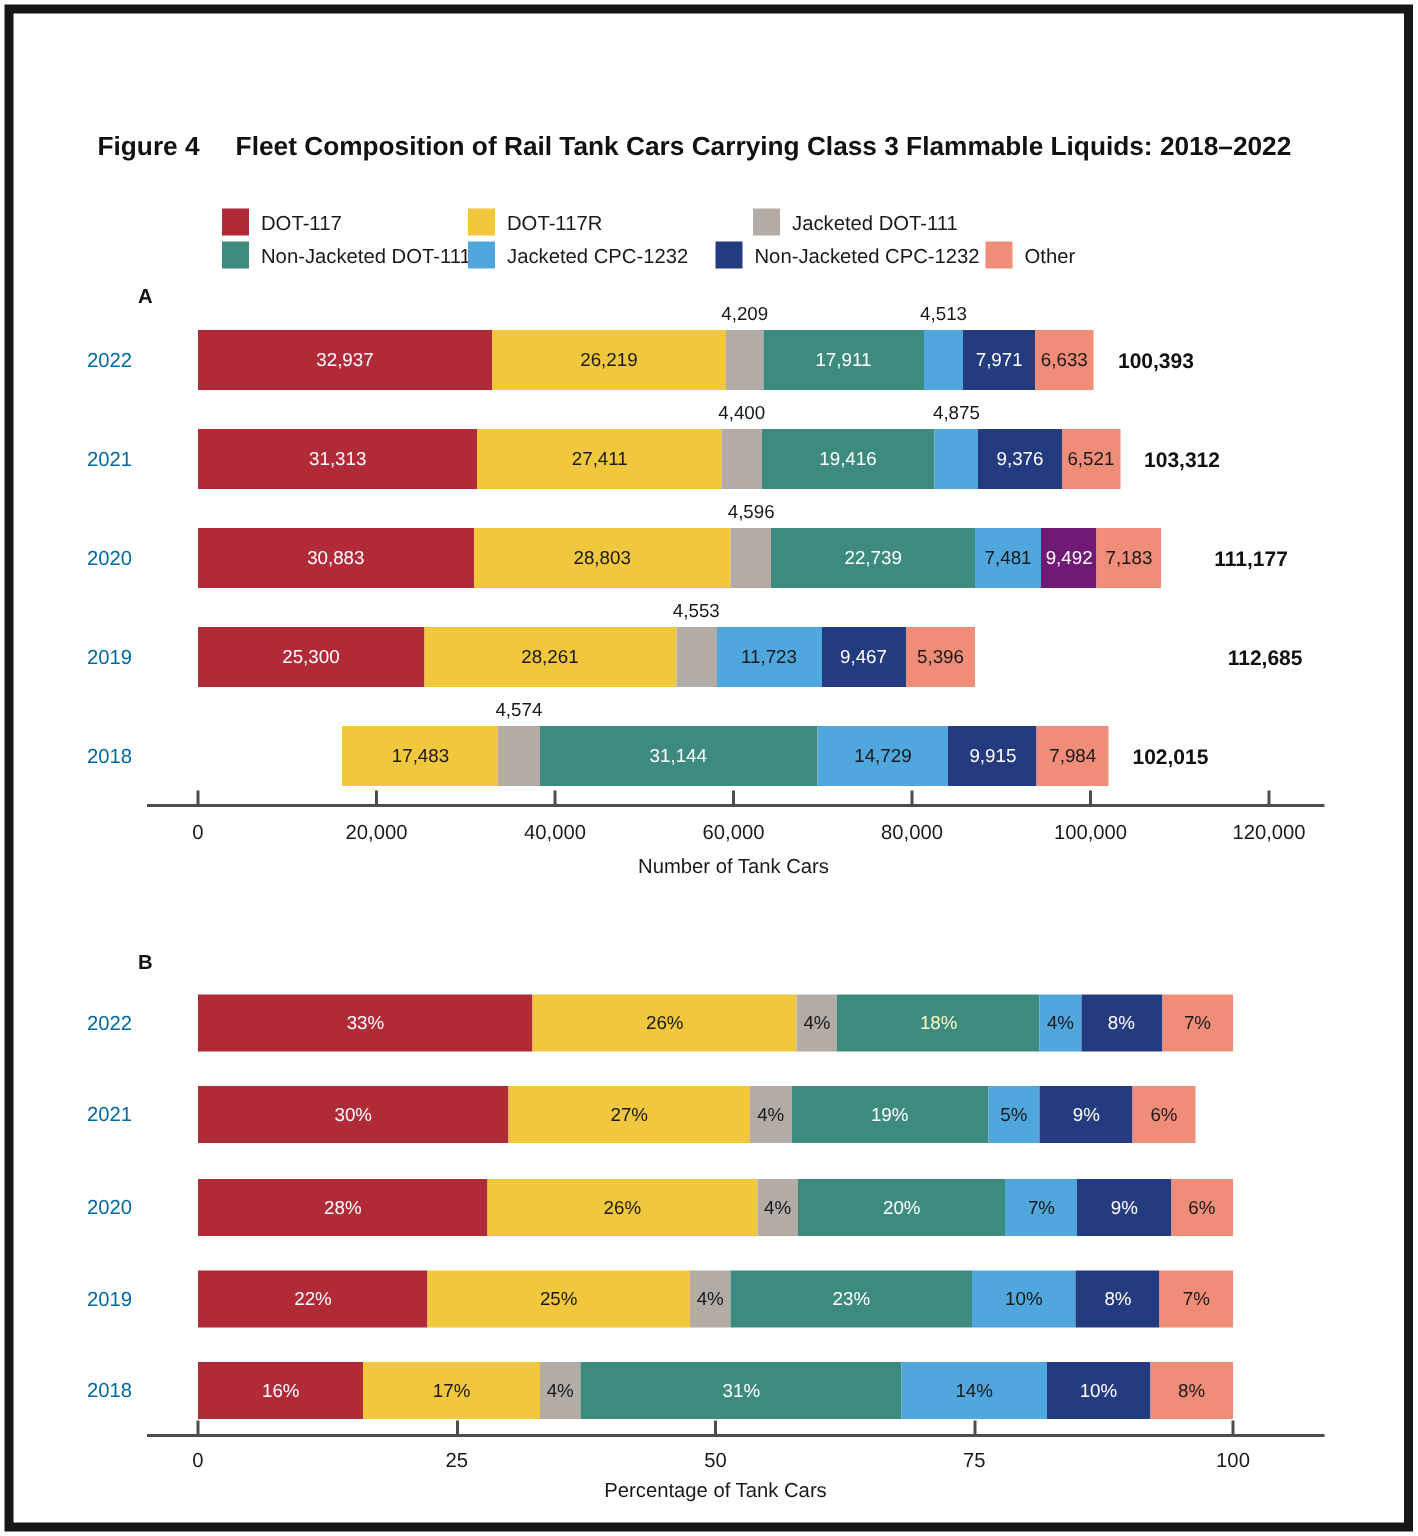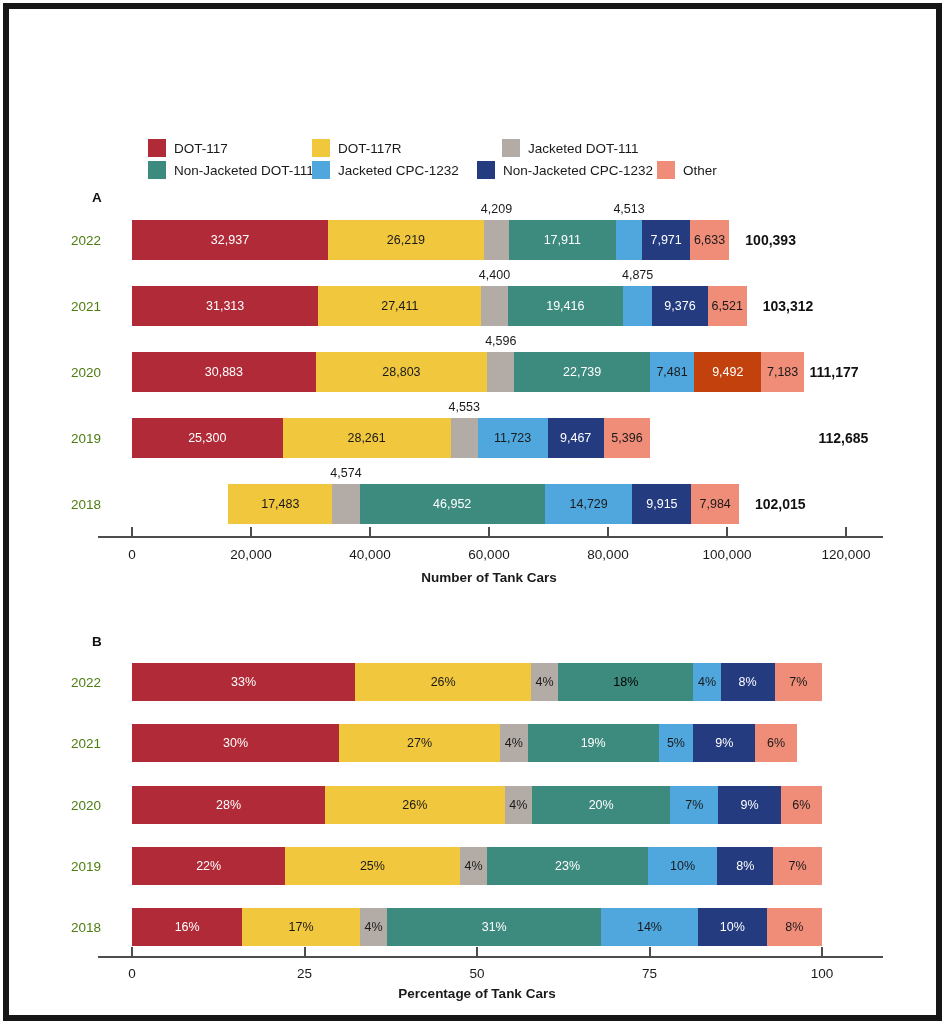--- a/index.html
+++ b/index.html
@@ -4,36 +4,39 @@
 <style>
   html,body{margin:0;padding:0;background:#ffffff;}
   body{font-family:"Liberation Sans",sans-serif;}
   .figure{position:relative;width:945px;height:1024px;background:#fff;overflow:hidden;}
   .frame{position:absolute;inset:3px;border:6px solid #161616;}
   .title{position:absolute;left:65px;top:87px;font-size:17.5px;font-weight:bold;color:#111;white-space:nowrap;}
   .title .fig-label{margin-right:24px;}
   .legend-item{position:absolute;display:flex;align-items:center;gap:8px;font-size:13.5px;color:#1a1a1a;white-space:nowrap;}
   .swatch{width:18px;height:18px;flex:0 0 18px;}
   .panel-label{position:absolute;font-size:13.5px;font-weight:bold;color:#111;}
-  .row-year{position:absolute;width:56px;text-align:center;font-size:13.5px;color:#4d7c0f;transform:translateY(-50%);}
+  .row-year{position:absolute;width:56px;text-align:left;font-size:13.5px;color:#0369a1;transform:translateY(-50%);}
   .track{position:absolute;display:flex;align-items:stretch;}
   .seg{display:flex;align-items:center;justify-content:center;font-size:12.5px;white-space:nowrap;overflow:visible;}
   .above-label{position:absolute;transform:translateX(-50%);font-size:12.5px;color:#1a1a1a;white-space:nowrap;}
   .row-total{position:absolute;transform:translateY(-50%);font-size:14px;font-weight:bold;color:#111;white-space:nowrap;}
   .axis-line{position:absolute;height:2px;}
   .axis-tick{position:absolute;width:2px;height:9px;}
   .axis-tick-label{position:absolute;transform:translateX(-50%);font-size:13.5px;color:#1a1a1a;white-space:nowrap;}
-  .axis-title{position:absolute;transform:translateX(-50%);font-size:13.5px;font-weight:700;color:#1a1a1a;white-space:nowrap;}
+  .axis-title{position:absolute;transform:translateX(-50%);font-size:13.5px;font-weight:400;color:#1a1a1a;white-space:nowrap;}
 </style>
 </head>
 <body>
 
 <div class="figure">
   <div class="frame"></div>
 
+  <div class="title">
+    <span class="fig-label">Figure 4</span><span>Fleet Composition of Rail Tank Cars Carrying Class 3 Flammable Liquids: 2018–2022</span>
+  </div>
 
   <div id="legend">
       <div class="legend-item" style="left: 148px; top: 139px;">
         <span class="swatch" style="background: rgb(177, 42, 56);"></span>
         <span>DOT-117</span>
       </div>
       <div class="legend-item" style="left: 312px; top: 139px;">
         <span class="swatch" style="background: rgb(241, 199, 62);"></span>
         <span>DOT-117R</span>
       </div>
@@ -89,42 +92,42 @@
       </div>
       <div class="row-total" style="left: 762.706px; top: 306px;">103,312</div>
       <div class="row-year" style="left: 58px; top: 372px;">2020</div>
       <div class="above-label" style="left: 500.805px; top: 334px;">4,596</div>
       <div class="track" style="left: 132px; top: 352px; width: 714px; height: 40px;">
         <div class="seg" style="width: 183.754px; background: rgb(177, 42, 56); color: rgb(255, 255, 255);">30,883</div>
         <div class="seg" style="width: 171.378px; background: rgb(241, 199, 62); color: rgb(26, 26, 26);">28,803</div>
         <div class="seg" style="width: 27.3462px; background: rgb(179, 172, 166); color: rgb(26, 26, 26);"></div>
         <div class="seg" style="width: 135.297px; background: rgb(61, 139, 126); color: rgb(255, 255, 255);">22,739</div>
         <div class="seg" style="width: 44.5119px; background: rgb(79, 167, 222); color: rgb(26, 26, 26);">7,481</div>
-        <div class="seg" style="width: 67px; background: #c2410c; color: rgb(255, 255, 255);">9,492</div>
+        <div class="seg" style="width: 37px; background: #701a75; color: rgb(255, 255, 255);">9,492</div>
         <div class="seg" style="width: 42.7388px; background: rgb(240, 141, 120); color: rgb(26, 26, 26);">7,183</div>
       </div>
       <div class="row-total" style="left: 809.503px; top: 372px;">111,177</div>
       <div class="row-year" style="left: 58px; top: 438px;">2019</div>
       <div class="above-label" style="left: 464.233px; top: 400px;">4,553</div>
       <div class="track" style="left: 132px; top: 418px; width: 714px; height: 40px;">
         <div class="seg" style="width: 150.535px; background: rgb(177, 42, 56); color: rgb(255, 255, 255);">25,300</div>
         <div class="seg" style="width: 168.153px; background: rgb(241, 199, 62); color: rgb(26, 26, 26);">28,261</div>
         <div class="seg" style="width: 27.0904px; background: rgb(179, 172, 166); color: rgb(26, 26, 26);"></div>
         <div class="seg" style="width: 69.7519px; background: rgb(79, 167, 222); color: rgb(26, 26, 26);">11,723</div>
         <div class="seg" style="width: 56.3287px; background: rgb(36, 59, 128); color: rgb(255, 255, 255);">9,467</div>
         <div class="seg" style="width: 46.3267px; background: rgb(240, 141, 120); color: rgb(26, 26, 26);">5,396</div>
       </div>
       <div class="row-total" style="left: 818.476px; top: 438px;">112,685</div>
       <div class="row-year" style="left: 58px; top: 504px;">2018</div>
       <div class="above-label" style="left: 345.938px; top: 466px;">4,574</div>
       <div class="track" style="left: 132px; top: 484px; width: 714px; height: 40px;">
         <div class="seg" style="width: 96.3067px; background: rgb(177, 42, 56); color: rgb(255, 255, 255); margin-top: 40px;">16,186</div>
         <div class="seg" style="width: 104.024px; background: rgb(241, 199, 62); color: rgb(26, 26, 26);">17,483</div>
         <div class="seg" style="width: 27.2153px; background: rgb(179, 172, 166); color: rgb(26, 26, 26);"></div>
-        <div class="seg" style="width: 185.307px; background: rgb(61, 139, 126); color: rgb(255, 255, 255);">46,952</div>
+        <div class="seg" style="width: 185.307px; background: rgb(61, 139, 126); color: rgb(255, 255, 255);">31,144</div>
         <div class="seg" style="width: 87.6376px; background: rgb(79, 167, 222); color: rgb(26, 26, 26);">14,729</div>
         <div class="seg" style="width: 58.9943px; background: rgb(36, 59, 128); color: rgb(255, 255, 255);">9,915</div>
         <div class="seg" style="width: 47.5048px; background: rgb(240, 141, 120); color: rgb(26, 26, 26);">7,984</div>
       </div>
       <div class="row-total" style="left: 754.989px; top: 504px;">102,015</div>
       <div class="axis-line" style="left: 98px; top: 536px; width: 785px; background: rgb(77, 77, 77);"></div>
       <div class="axis-tick" style="left: 131px; top: 527px; background: rgb(77, 77, 77);"></div>
       <div class="axis-tick-label" style="left: 132px; top: 547px;">0</div>
       <div class="axis-tick" style="left: 250px; top: 527px; background: rgb(77, 77, 77);"></div>
       <div class="axis-tick-label" style="left: 251px; top: 547px;">20,000</div>
@@ -141,21 +144,21 @@
     </section>
 
   <section id="panelB">
     <div class="panel-label" style="left:92px;top:634px;">B</div>
     <div class="axis-title" style="left:477px;top:986px;">Percentage of Tank Cars</div>
   <div class="row-year" style="left: 58px; top: 682px;">2022</div>
       <div class="track" style="left: 132px; top: 663px; width: 690px; height: 38px;">
         <div class="seg" style="width: 227.7px; background: rgb(177, 42, 56); color: rgb(255, 255, 255);">33%</div>
         <div class="seg" style="width: 179.4px; background: rgb(241, 199, 62); color: rgb(26, 26, 26);">26%</div>
         <div class="seg" style="width: 27.6px; background: rgb(179, 172, 166); color: rgb(26, 26, 26);">4%</div>
-        <div class="seg" style="width: 138px; background: rgb(61, 139, 126); color: #000000;">18%</div>
+        <div class="seg" style="width: 138px; background: rgb(61, 139, 126); color: #fef9c3;">18%</div>
         <div class="seg" style="width: 27.6px; background: rgb(79, 167, 222); color: rgb(26, 26, 26);">4%</div>
         <div class="seg" style="width: 55.2px; background: rgb(36, 59, 128); color: rgb(255, 255, 255);">8%</div>
         <div class="seg" style="width: 48.3px; background: rgb(240, 141, 120); color: rgb(26, 26, 26);">7%</div>
       </div>
       <div class="row-year" style="left: 58px; top: 743px;">2021</div>
       <div class="track" style="left: 132px; top: 724px; width: 690px; height: 38px;">
         <div class="seg" style="width: 207px; background: rgb(177, 42, 56); color: rgb(255, 255, 255);">30%</div>
         <div class="seg" style="width: 161px; background: rgb(241, 199, 62); color: rgb(26, 26, 26);">27%</div>
         <div class="seg" style="width: 27.6px; background: rgb(179, 172, 166); color: rgb(26, 26, 26);">4%</div>
         <div class="seg" style="width: 131.1px; background: rgb(61, 139, 126); color: rgb(255, 255, 255);">19%</div>

